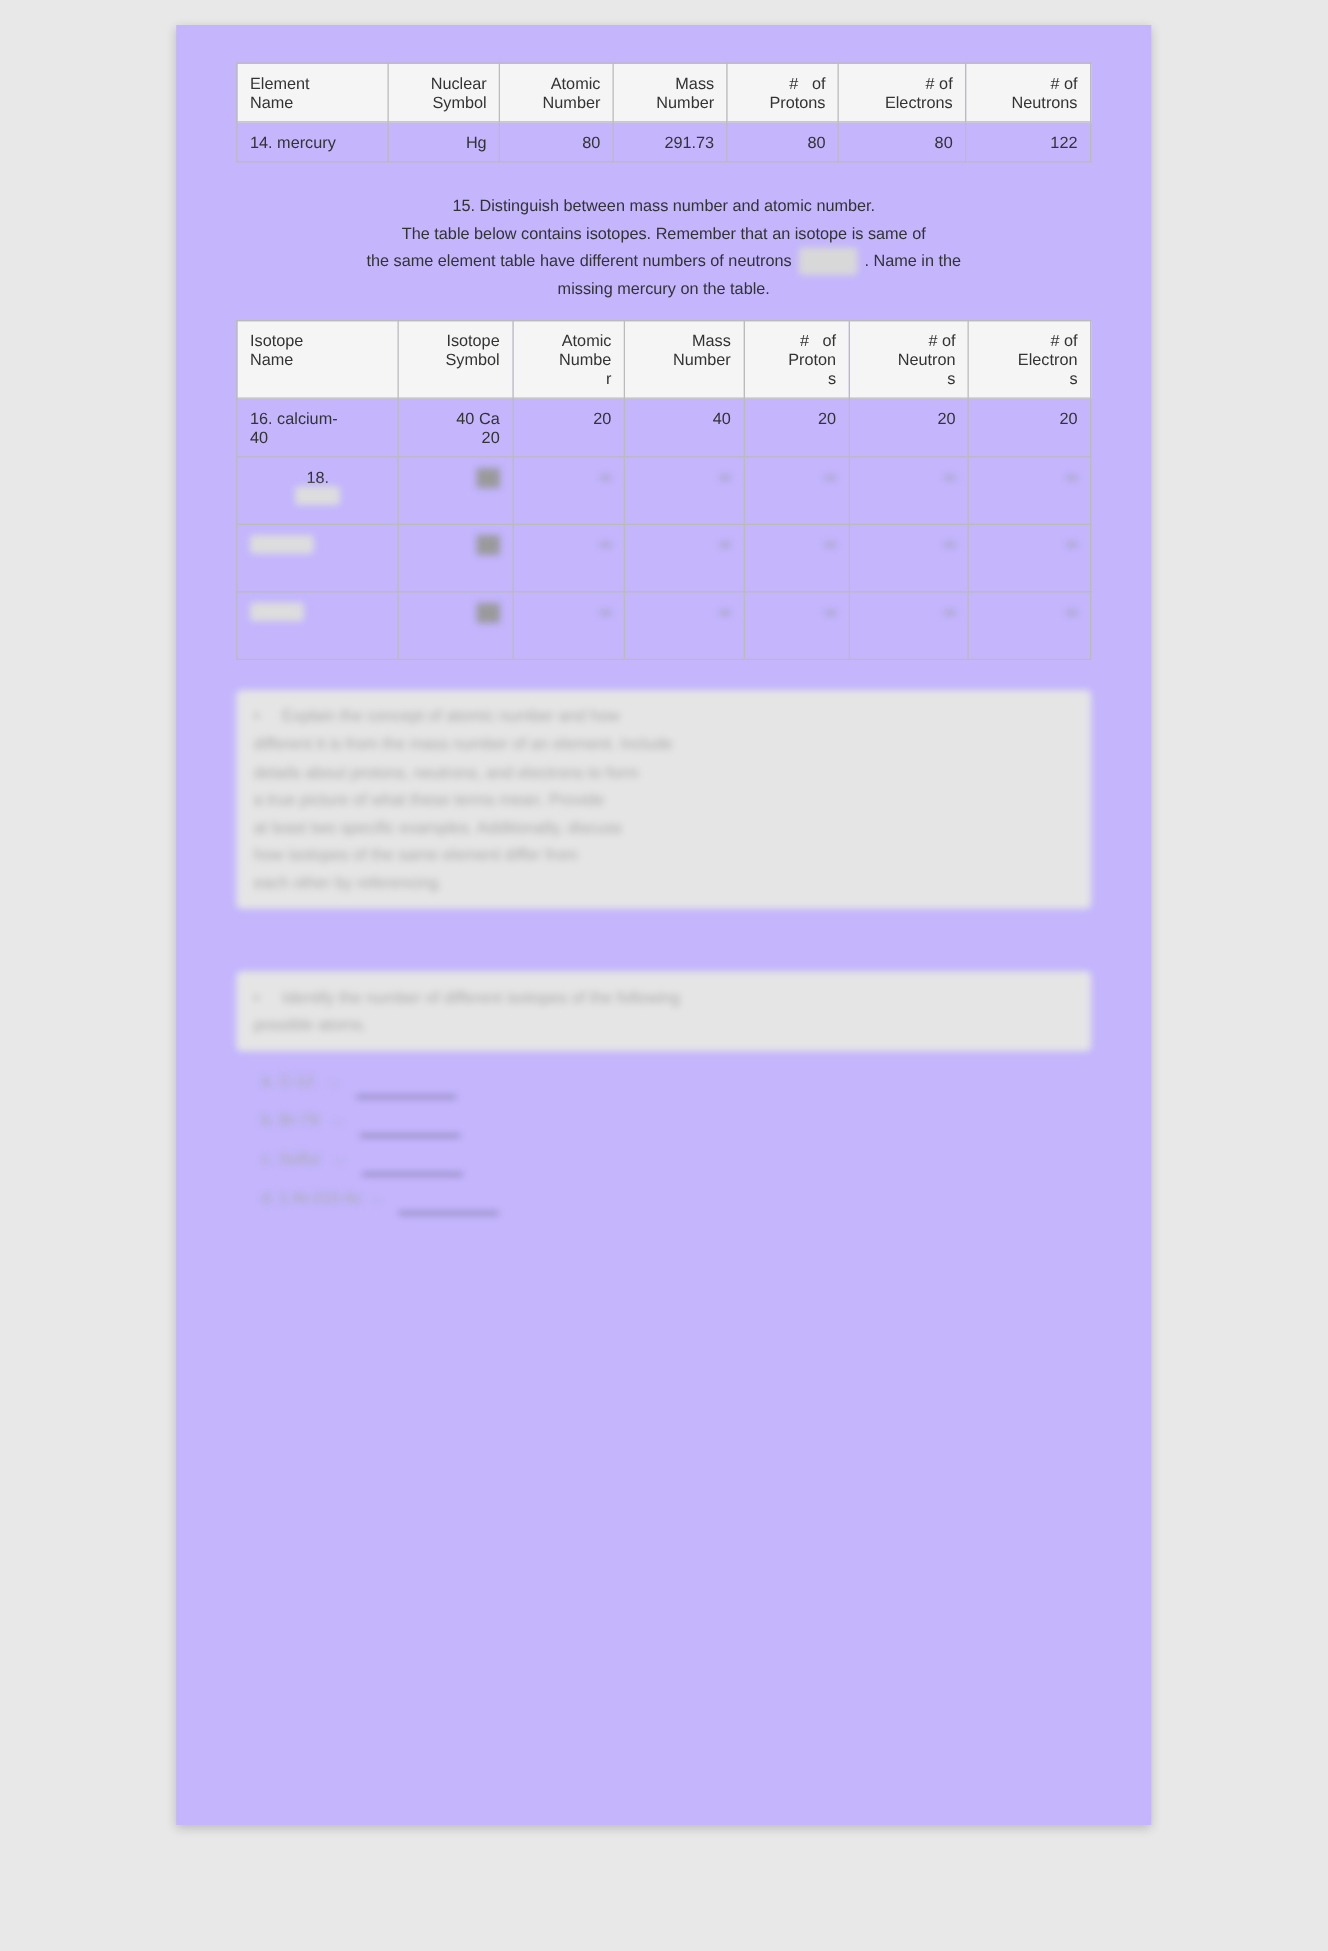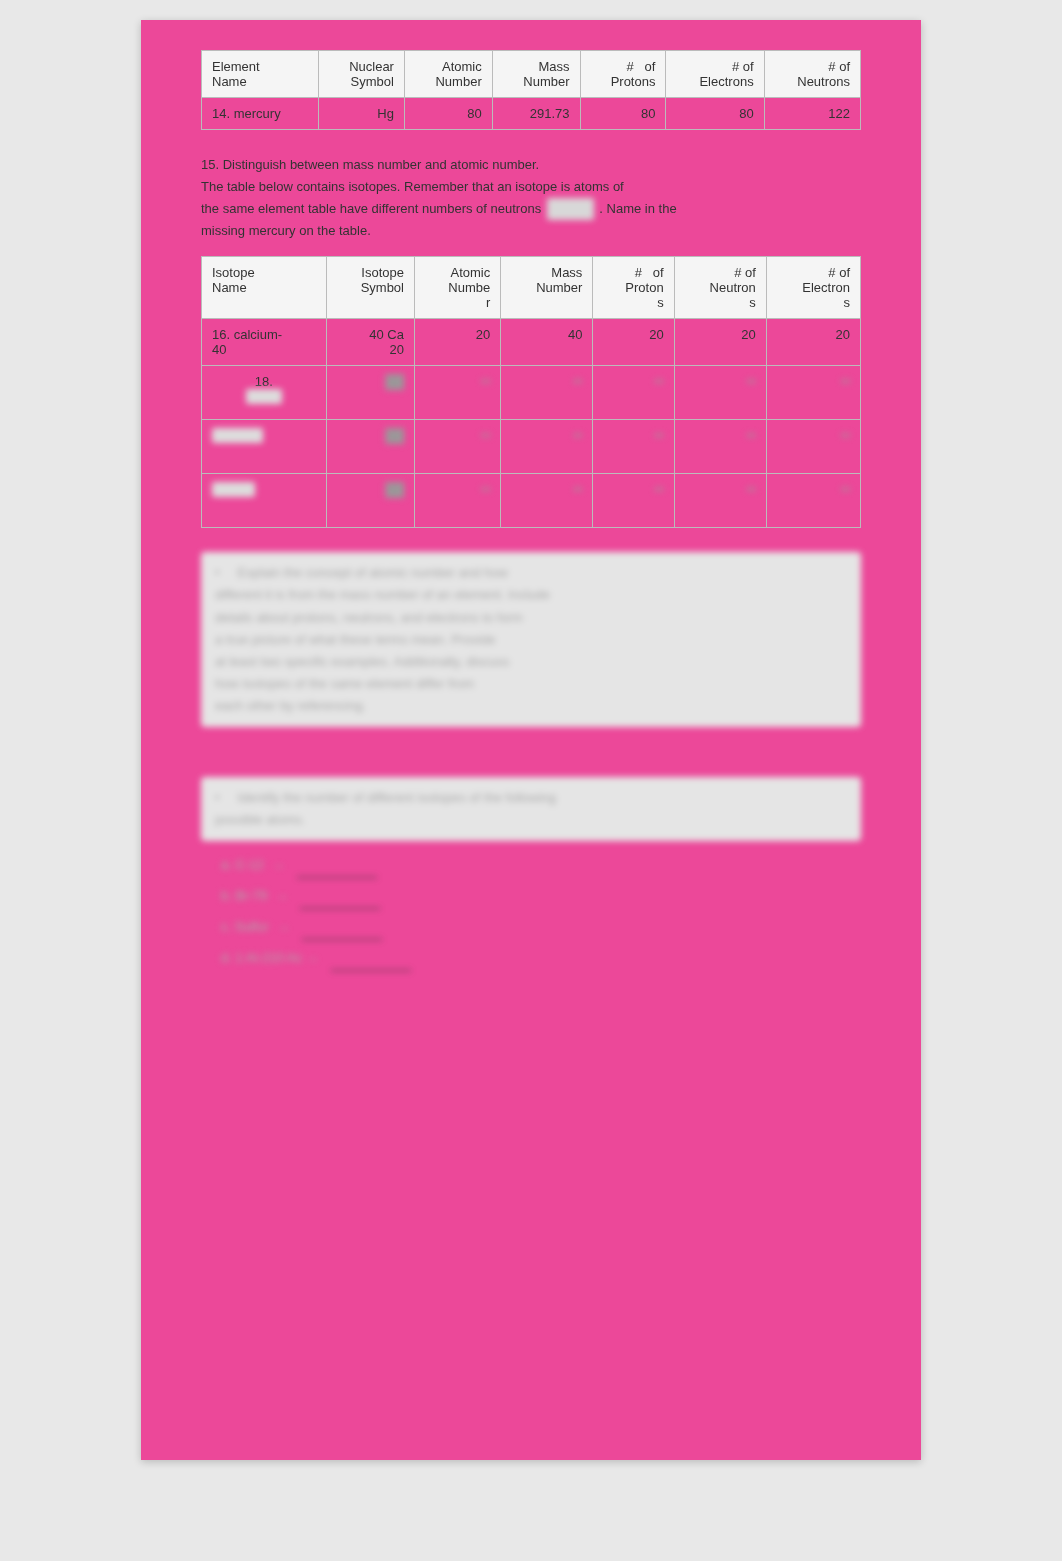--- a/index.html
+++ b/index.html
@@ -6,24 +6,24 @@
     body {
       background: #e8e8e8;
       font-family: Arial, sans-serif;
       font-size: 13px;
       color: #333;
       display: flex;
       justify-content: center;
       padding: 20px;
     }
     .page {
-      background: #ec4899;
+      background: #c4b5fd;
       width: 780px;
       min-height: 1440px;
-      padding: 30px 60px;
+      padding: 30px 48px;
       box-shadow: 0 2px 8px rgba(0,0,0,0.2);
     }
 
     
     table {
       border-collapse: collapse;
       width: 100%;
       margin-bottom: 20px;
     }
     th, td {
@@ -40,20 +40,21 @@
       text-align: left;
     }
 
     .section {
       margin-bottom: 24px;
     }
 
     .section-text {
       line-height: 1.7;
       margin-bottom: 14px;
+      text-align: center;
     }
 
     .blurred {
       filter: blur(3px);
       color: #aaa;
       background: #ddd;
       border-radius: 2px;
       display: inline-block;
     }
 
@@ -133,21 +134,21 @@
           <td>80</td>
           <td>122</td>
         </tr>
       </tbody>
     </table>
   </div>
 
   <div class="section">
     <div class="section-text">
       <span>15. Distinguish between mass number and atomic number.</span><br>
-      <span>The table below contains isotopes. Remember that an isotope is atoms of</span><br>
+      <span>The table below contains isotopes. Remember that an isotope is same of</span><br>
       <span>the same element table have different numbers of neutrons</span>
       <span class="blurred-line">&nbsp;&nbsp;&nbsp;&nbsp;&nbsp;&nbsp;&nbsp;&nbsp;&nbsp;&nbsp;&nbsp;&nbsp;&nbsp;</span>
       <span>. Name in the</span><br>
       <span>missing mercury on the table.</span>
     </div>
 
     <table>
       <thead>
         <tr>
           <th>Isotope<br>Name</th>

